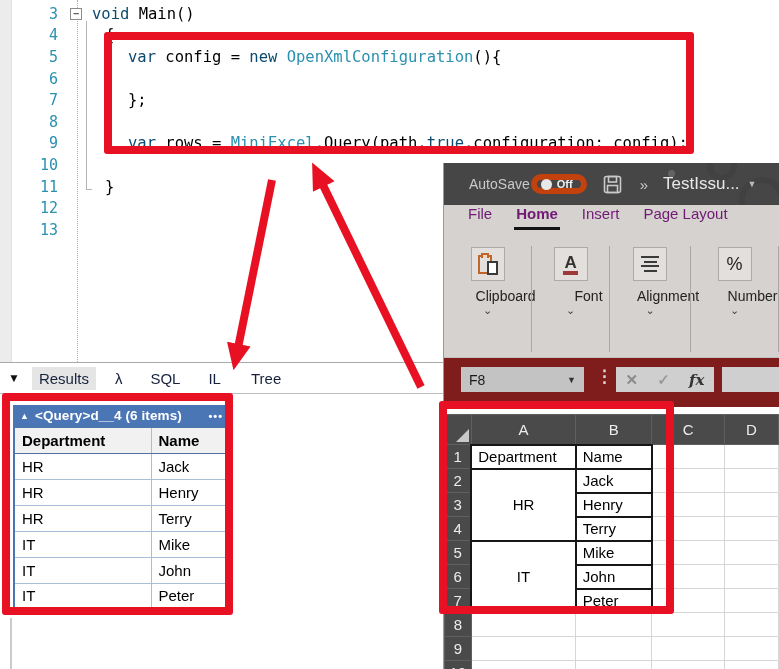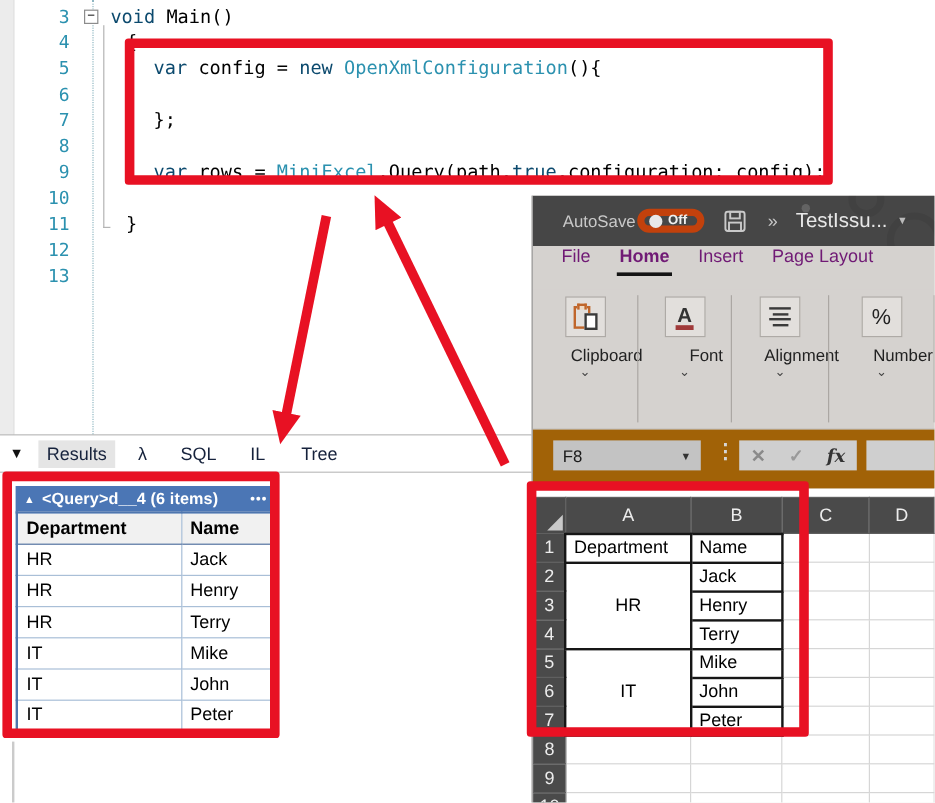--- a/index.html
+++ b/index.html
@@ -66,21 +66,21 @@
   .glabel { margin-top:7px; font-size:14px; color:#222;margin-left:36px; }
   .gchev { margin-top:2px; font-size:11px; color:#444; line-height:8px; }
   .fonticon { font-size:17px; font-weight:bold; color:#333; border-bottom:4px solid #A03A3A; line-height:17px; padding:0 1px; }
   .pcticon { font-size:18px; color:#222; }
   .alico div { width:18px; height:2px; background:#3A3A3A; margin:2.5px auto; }
   .alico div:nth-child(2) { width:13px; } .alico div:nth-child(4) { width:13px; }
   .clipico { position:relative; width:20px; height:22px; }
   .clipico .board { position:absolute; left:0; top:2px; width:14px; height:19px; border:2px solid #C0662B; background:#E2DFDC; }
   .clipico .clip { position:absolute; left:3px; top:0; width:8px; height:5px; border:2px solid #C0662B; border-bottom:none; background:#EFD9C2; }
   .clipico .page { position:absolute; right:0; top:8px; width:11px; height:14px; background:#fff; border:2px solid #3A3A3A; }
-  .xl-formula { height:49px; background:#a16207; position:relative; }
+  .xl-formula { height:49px; background:#7f1d1d; position:relative; }
   .namebox { position:absolute; left:17px; top:9px; width:123px; height:25px; background:#C3C3C3; color:#1A1A1A;
              font-size:14px; display:flex; align-items:center; padding-left:8px; }
   .nb-caret { margin-left:auto; margin-right:8px; font-size:9px; color:#333; }
   .fdots { position:absolute; left:152px; top:8px; color:#D6D6D6; font-size:17px; font-weight:bold; }
   .fbtns { position:absolute; left:172px; top:9px; width:98px; height:25px; background:#CFCFCF; display:flex; align-items:center; justify-content:space-around; }
   .fx-x { color:#8A8A8A; font-size:15px; font-weight:bold; }
   .fx-c { color:#9A9A9A; font-size:15px; font-weight:bold; }
   .fx-fx { color:#333; font:italic bold 15px "DejaVu Serif", serif;text-align:center; }
   .ffield { position:absolute; left:278px; top:9px; width:70px; height:25px; background:#CFCFCF; }
   .xl-gridarea { height:268px; background:#fff; padding-top:7px; overflow:hidden; }

